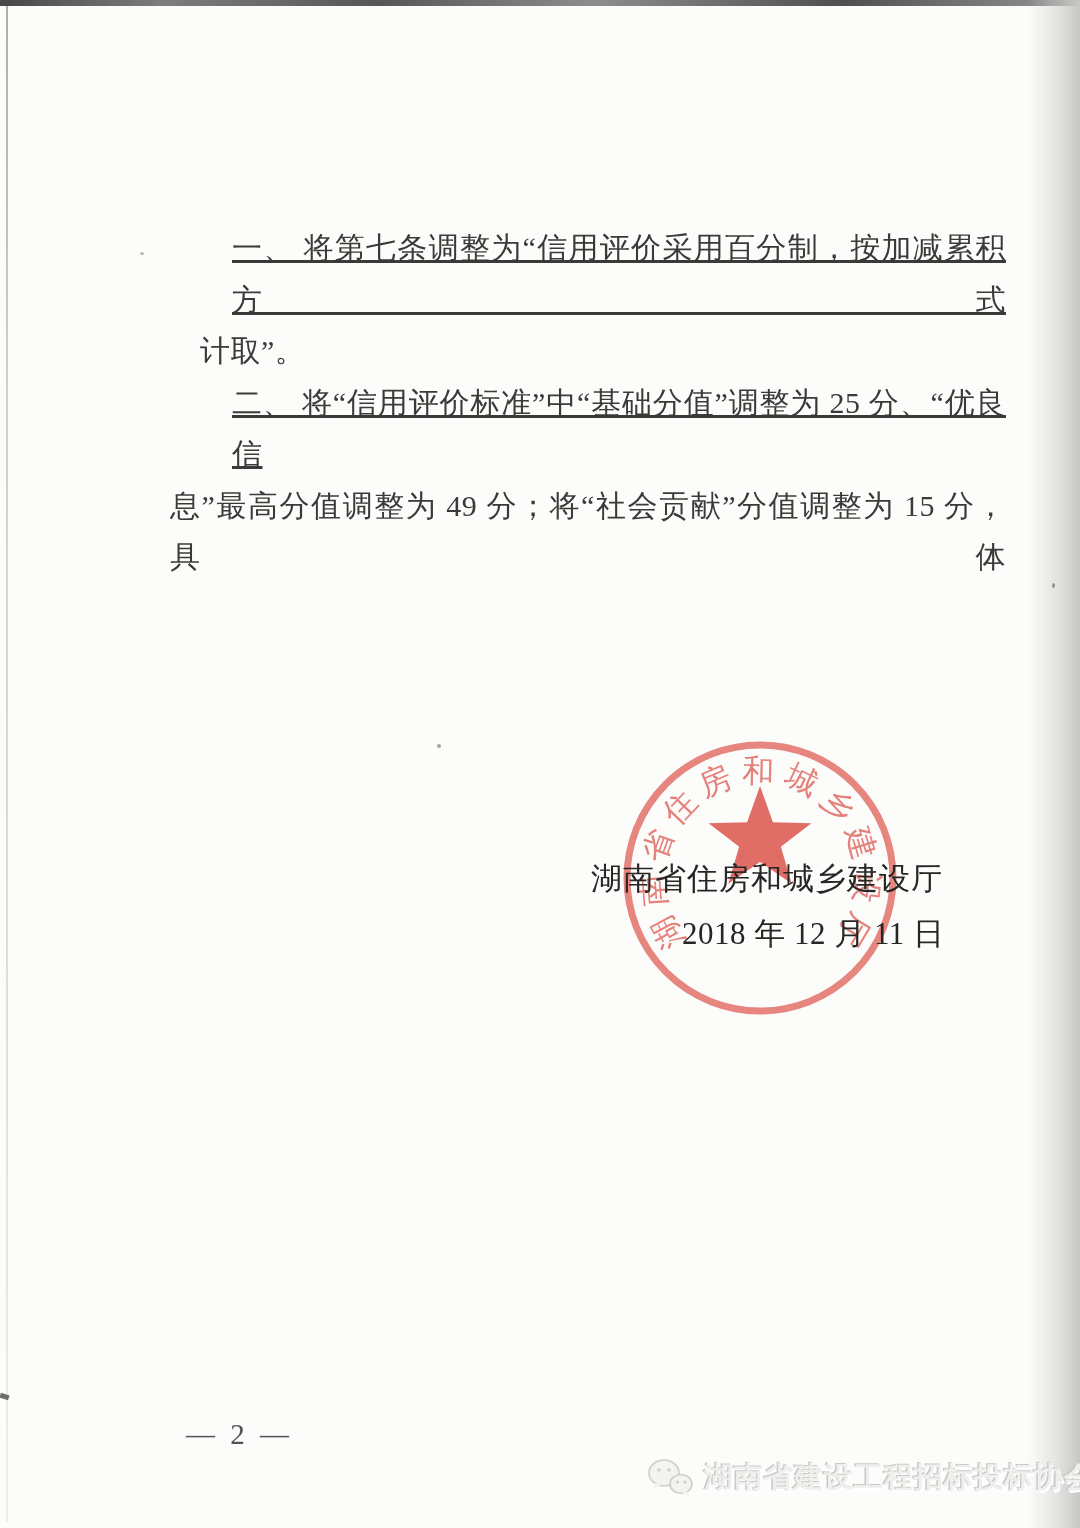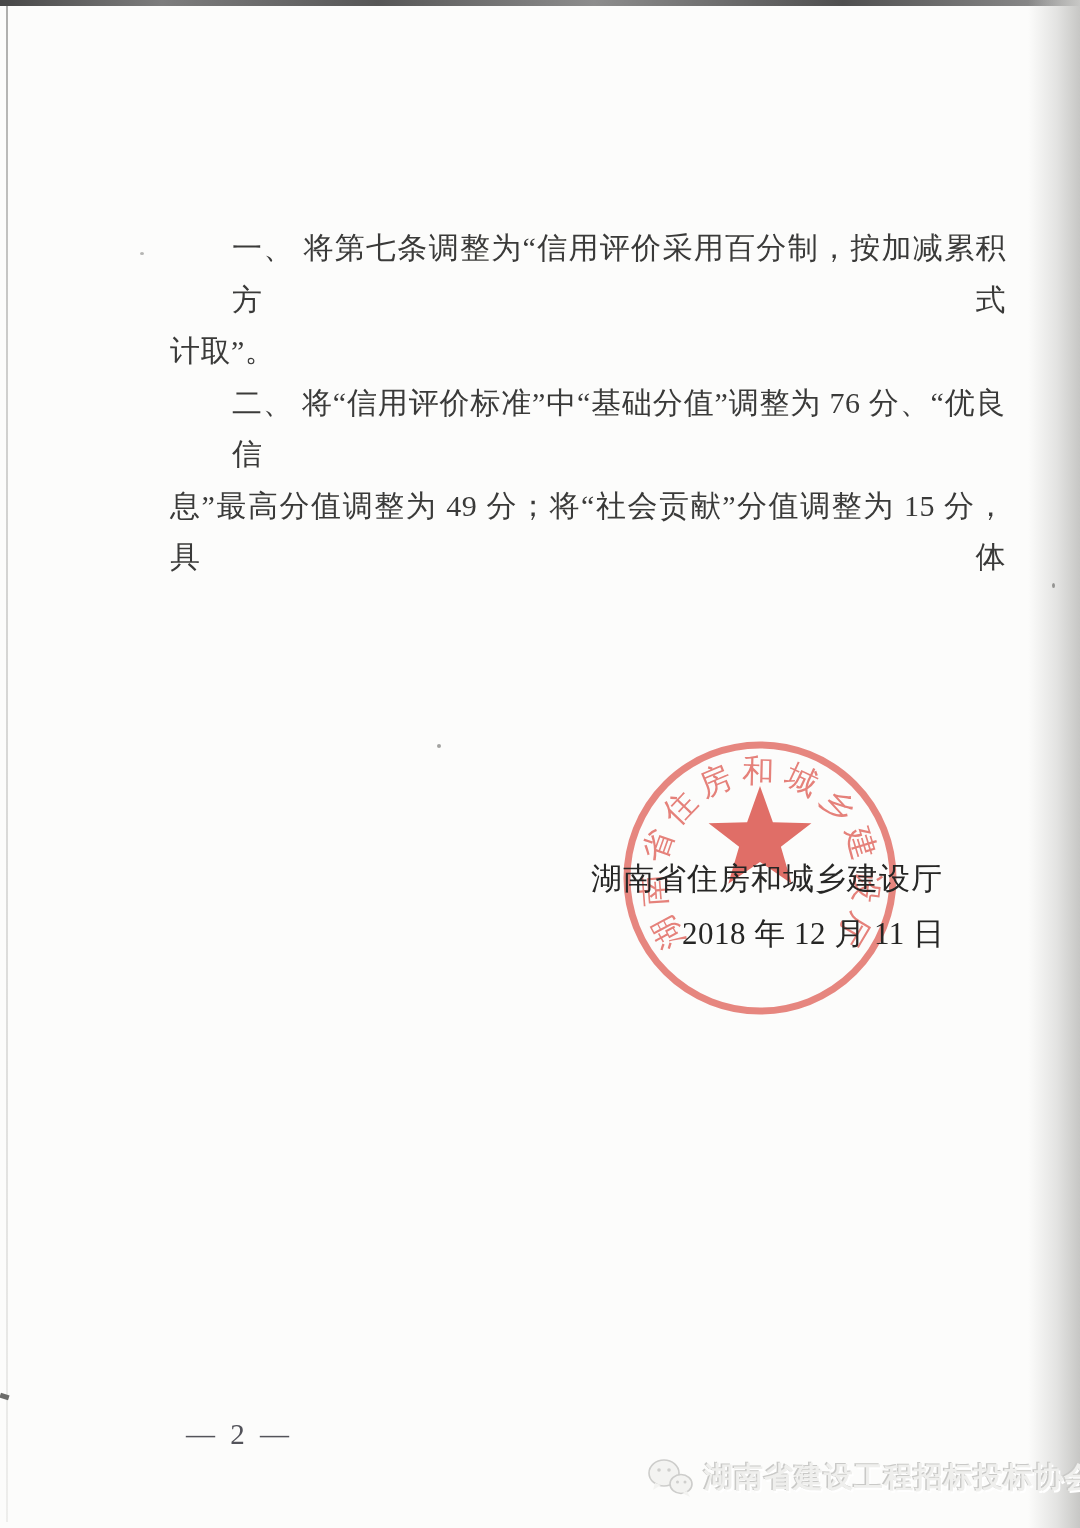--- a/index.html
+++ b/index.html
@@ -17,22 +17,22 @@
     background:linear-gradient(90deg,rgba(210,210,208,0),rgba(203,203,201,.5) 55%,#c7c7c5);}
   .speck{position:absolute;border-radius:50%;}
   .corner-mark{position:absolute;left:0;top:1394px;width:9px;height:5px;background:#6c6c6a;transform:rotate(18deg);}
 
   
   .textblock{
     position:absolute;left:170px;top:222px;width:836px;
     font-size:30px;line-height:51.5px;color:#3a3a39;letter-spacing:.5px;
   }
   .line{text-align:justify;text-align-last:justify;}
-  .line.indent{padding-left:62px;}
-  .line.short{text-align-last:left;}
+  .line.indent{padding-left:62px;text-decoration:underline;}
+  .line.short{text-align-last:left;margin-left:30px;}
 
   
   .sig-org{position:absolute;left:591px;top:858px;font-size:31px;color:#262625;
     letter-spacing:1px;z-index:3;white-space:nowrap;}
   .sig-date{position:absolute;left:634px;top:913px;font-size:31px;color:#262625;
     letter-spacing:.5px;z-index:3;white-space:nowrap;margin-left:48px;}
 
   
   .seal{position:absolute;left:615px;top:733px;z-index:2;opacity:.95;}
 
@@ -55,21 +55,21 @@
 <div class="left-edge"></div>
 <div class="right-shadow"></div>
 <div class="speck" style="left:140px;top:252px;width:4px;height:3px;background:#b5b5b3;"></div>
 <div class="speck" style="left:437px;top:744px;width:4px;height:4px;background:#a3a3a1;"></div>
 <div class="speck" style="left:1052px;top:583px;width:3px;height:5px;background:#949492;"></div>
 <div class="corner-mark"></div>
 
 <main class="textblock">
   <div class="line indent fill">一、 将第七条调整为“信用评价采用百分制，按加减累积方式</div>
   <div class="line short">计取”。</div>
-  <div class="line indent fill">二、 将“信用评价标准”中“基础分值”调整为 76 分、“优良信</div>
+  <div class="line indent fill">二、 将“信用评价标准”中“基础分值”调整为 25 分、“优良信</div>
   <div class="line fill">息”最高分值调整为 49 分；将“社会贡献”分值调整为 15 分，具体</div>
 </main>
 
 <svg class="seal" width="290" height="290" viewBox="0 0 290 290">
   <defs>
     <path id="rimPath" d="M 77.1 212.9 A 96 96 0 1 1 212.9 212.9" fill="none"></path>
   </defs>
   <circle cx="145" cy="145" r="133" fill="none" stroke-width="7" opacity="0.72" stroke="#dc5047"></circle>
   <polygon opacity="0.82" points="145,53 157.9,89.2 196.4,90.3 165.9,113.8 176.7,150.7 145,129 113.3,150.7 124.1,113.8 93.6,90.3 132.1,89.2" fill="#d8463d"></polygon>
   <text font-size="32" letter-spacing="8" opacity="0.75" font-family="Liberation Serif, DejaVu Serif, serif" fill="#dc5047">

